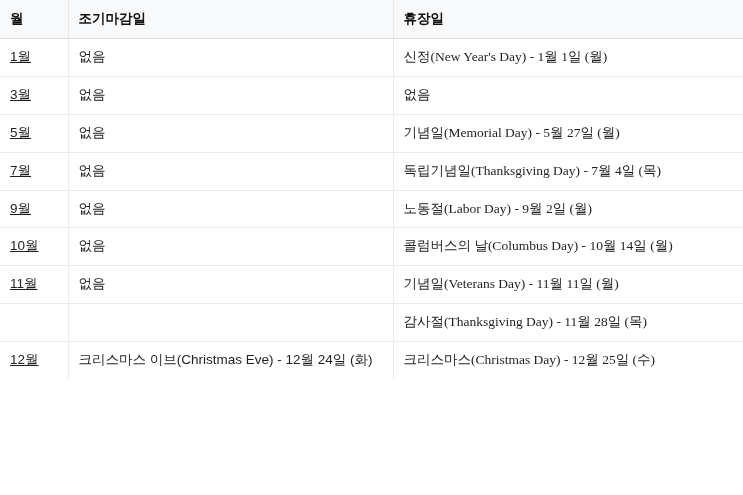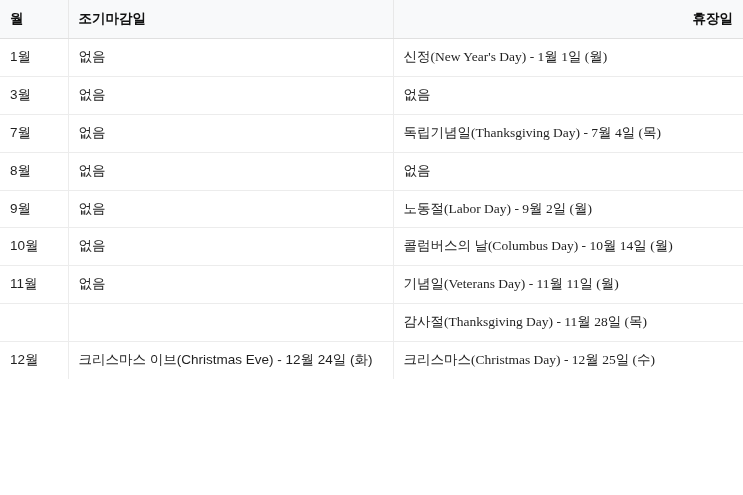--- a/index.html
+++ b/index.html
@@ -29,40 +29,40 @@
     text-align: left;
     font-weight: bold;
     font-size: 13.5px;
     color: #111111;
     padding: 10px 10px 10px 10px;
     border-bottom: 1px solid #e0e0e0;
     border-right: 1px solid #e8e8e8;
     height: 14px;
     vertical-align: middle;
   }
-  .holiday-table thead th:last-child { border-right: none; text-align: right; }
+  .holiday-table thead th:last-child { border-right: none; }
 
   .holiday-table tbody td {
     padding: 10px 10px 10px 10px;
     border-bottom: 1px solid #ececec;
     border-right: 1px solid #ececec;
     vertical-align: middle;
     color: #1f1f1f;
     font-size: 13.5px;
     line-height: 1.25;
     background: #ffffff;
     height: 14px;
     white-space: nowrap;
     overflow: hidden;
     text-overflow: ellipsis;
   }
   .holiday-table tbody td:last-child { border-right: none; font-family: Liberation Serif, serif; }
   .holiday-table tbody tr:last-child td { border-bottom: none; }
 
-  .cell-month { color: #1a1a1a; }
+  .cell-month { color: #1a1a1a; text-decoration: underline; }
 </style>
 </head>
 <body>
 
 <table class="holiday-table">
   <colgroup>
     <col class="col-month">
     <col class="col-early">
     <col class="col-holiday">
   </colgroup>
@@ -78,28 +78,28 @@
         <td class="cell-month">1월</td>
         <td class="cell-early">없음</td>
         <td class="cell-holiday">신정(New Year's Day) - 1월 1일 (월)</td>
       </tr>
       <tr>
         <td class="cell-month">3월</td>
         <td class="cell-early">없음</td>
         <td class="cell-holiday">없음</td>
       </tr>
       <tr>
+        <td class="cell-month">5월</td>
+        <td class="cell-early">없음</td>
+        <td class="cell-holiday">기념일(Memorial Day) - 5월 27일 (월)</td>
+      </tr>
+      <tr>
         <td class="cell-month">7월</td>
         <td class="cell-early">없음</td>
         <td class="cell-holiday">독립기념일(Thanksgiving Day) - 7월 4일 (목)</td>
-      </tr>
-      <tr>
-        <td class="cell-month">8월</td>
-        <td class="cell-early">없음</td>
-        <td class="cell-holiday">없음</td>
       </tr>
       <tr>
         <td class="cell-month">9월</td>
         <td class="cell-early">없음</td>
         <td class="cell-holiday">노동절(Labor Day) - 9월 2일 (월)</td>
       </tr>
       <tr>
         <td class="cell-month">10월</td>
         <td class="cell-early">없음</td>
         <td class="cell-holiday">콜럼버스의 날(Columbus Day) - 10월 14일 (월)</td>

